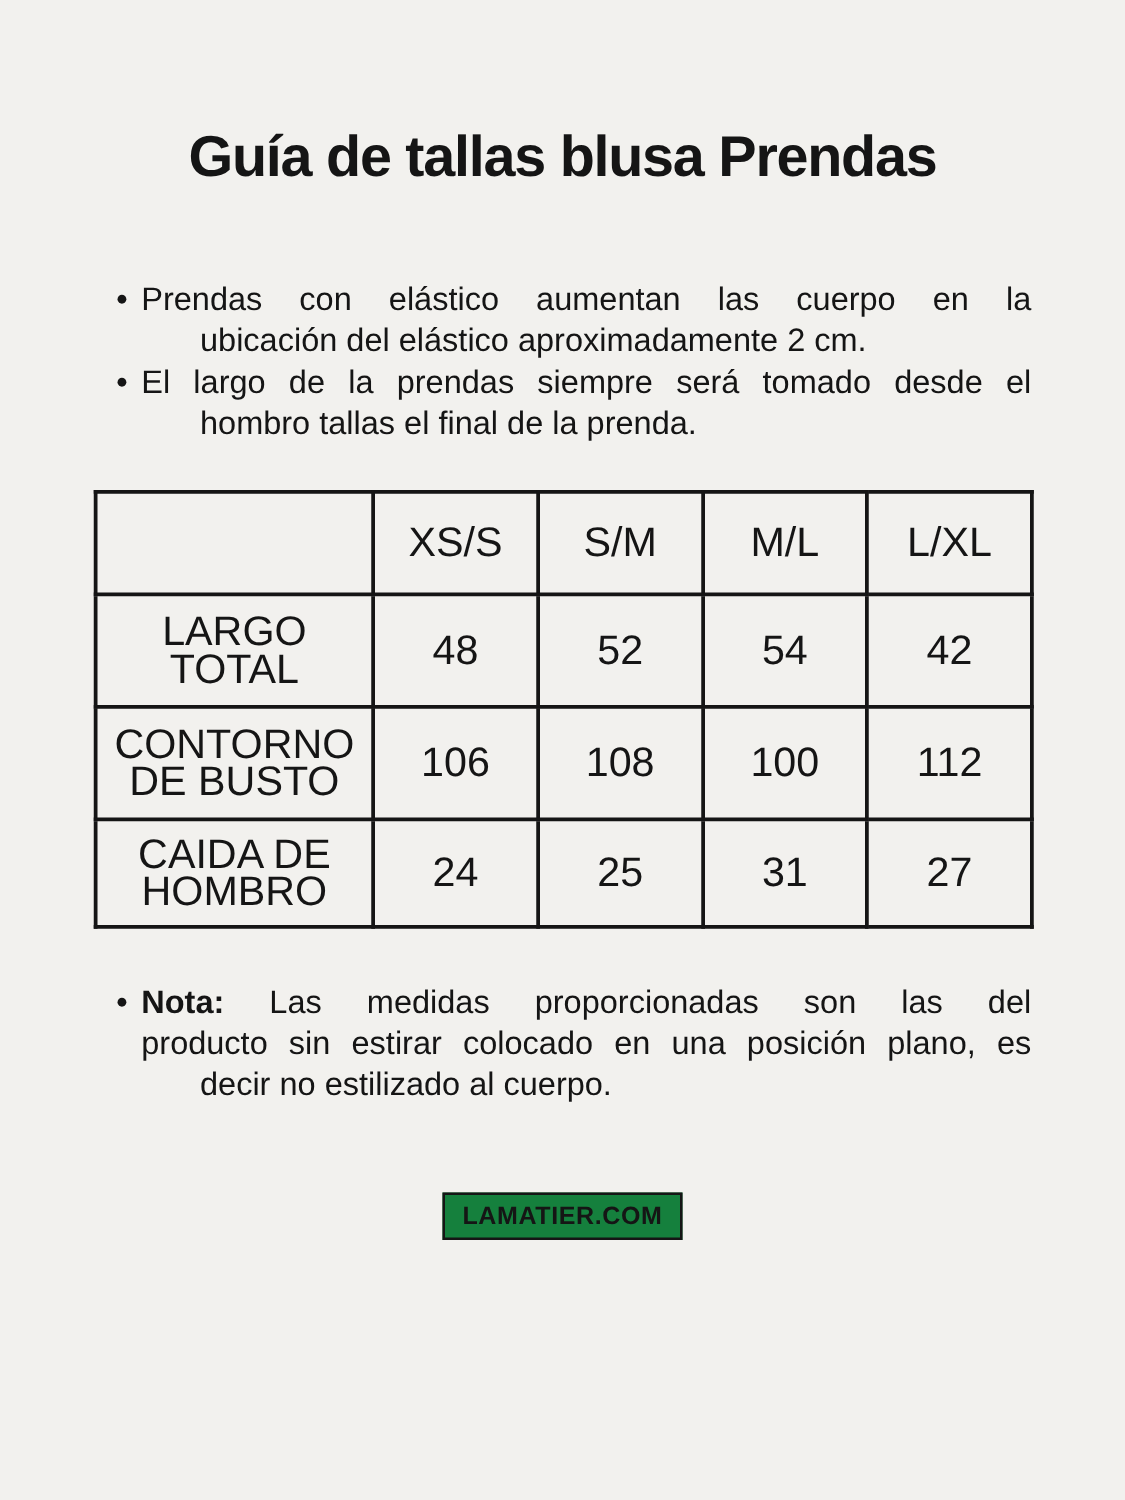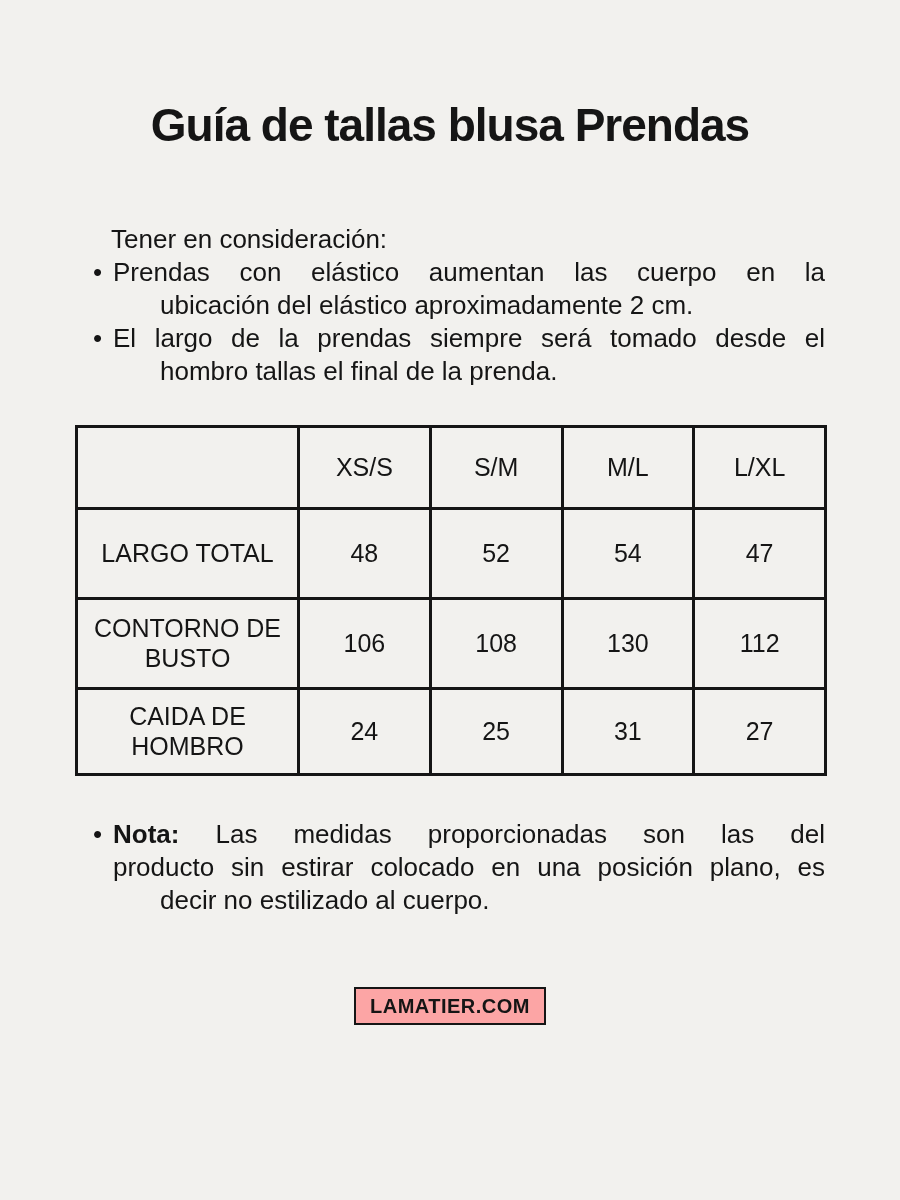--- a/index.html
+++ b/index.html
@@ -40,21 +40,21 @@
   .bullet-body { flex: 1; }
   .jline { text-align: justify; text-align-last: justify; }
   .lline { text-align: left; margin-left: 47px; }
   .bold { font-weight: bold; }
 
   table.size-table {
     margin: 37px 0 0 75px;
     width: 749px;
     border-collapse: collapse;
     table-layout: fixed;
-    font-size: 25px;
+    font-size: 33px;
   }
   table.size-table th, table.size-table td {
     border: 3px solid #151515;
     text-align: center;
     vertical-align: middle;
     font-weight: normal;
     background: #f2f1ee;
     padding: 4px 10px;
   }
   col.c-label { width: 222px; }
@@ -74,32 +74,31 @@
     margin-top: 70px;
     text-align: center;
   }
   .brand-badge {
     display: inline-block;
     border: 2px solid #151515;
     padding: 6px 14px 5px 14px;
     font-size: 20px;
     font-weight: bold;
     letter-spacing: 0.5px;
-    background: #fca5a5;
+    background: #15803d;
   }
 </style>
 </head>
 <body>
 
 <div class="page">
 
   <h1 class="title">Guía de tallas blusa Prendas</h1>
 
   <div class="considerations">
-    <div class="consider-heading">Tener en consideración:</div>
 
     <div class="bullet-row">
       <span class="bullet-dot">•</span>
       <div class="bullet-body">
         <div class="jline">Prendas con elástico aumentan las cuerpo en la</div>
         <div class="lline">ubicación del elástico aproximadamente 2 cm.</div>
       </div>
     </div>
 
     <div class="bullet-row">
@@ -125,27 +124,27 @@
       <th>XS/S</th>
       <th>S/M</th>
       <th>M/L</th>
       <th>L/XL</th>
     </tr>
     <tr class="data-row">
       <td class="row-label">LARGO TOTAL</td>
       <td>48</td>
       <td>52</td>
       <td>54</td>
-      <td>47</td>
+      <td>42</td>
     </tr>
     <tr class="data-row">
       <td class="row-label">CONTORNO DE BUSTO</td>
       <td>106</td>
       <td>108</td>
-      <td>130</td>
+      <td>100</td>
       <td>112</td>
     </tr>
     <tr class="data-row">
       <td class="row-label">CAIDA DE HOMBRO</td>
       <td>24</td>
       <td>25</td>
       <td>31</td>
       <td>27</td>
     </tr>
   </tbody>

